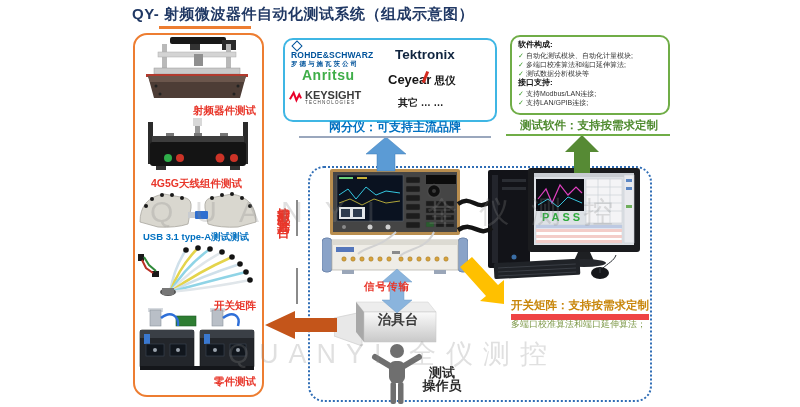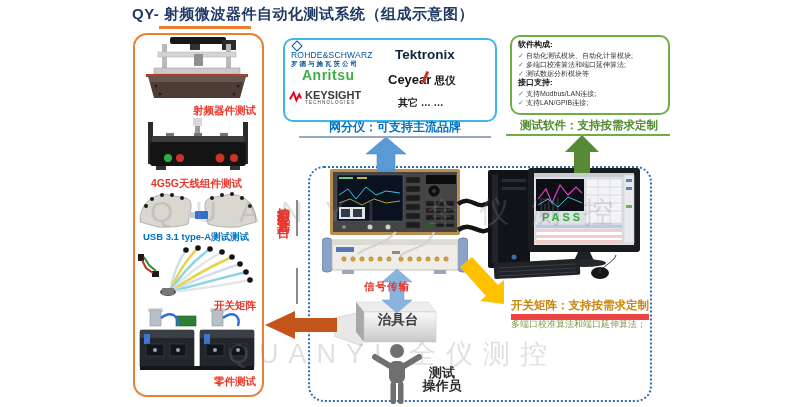--- a/index.html
+++ b/index.html
@@ -30,21 +30,21 @@
   .switch-sub{left:511px;top:318px;font-size:9px;color:#7f9a4a;z-index:3;}
   .cfg-vertical{left:274px;top:196px;height:130px;writing-mode:vertical-rl;text-orientation:upright;
                 font-size:13px;font-weight:bold;color:#e8362a;letter-spacing:3px;z-index:3;}
   .cfg-rule{width:1.5px;background:#8a8a8a;z-index:3;}
   .signal-lbl{left:336px;top:280px;font-size:10.5px;font-weight:bold;color:#e8362a;letter-spacing:1px;z-index:3;margin-left:28px;}
   .fixture-lbl{left:364px;top:311px;width:68px;text-align:center;font-size:13.5px;font-weight:bold;color:#3a3a3a;z-index:3;}
   .operator-lbl{left:418px;top:366px;width:48px;text-align:center;font-size:13px;font-weight:bold;color:#2b2b2b;line-height:13px;z-index:3;}
   
   .rs{left:291px;top:42px;color:#00539b;z-index:3;}
   .rs-d{position:absolute;left:2px;top:0px;width:6px;height:6px;border:1.5px solid #00539b;transform:rotate(45deg);}
-  .rs-1{margin-top:8px;font-size:8.5px;font-weight:normal;letter-spacing:.2px;}
+  .rs-1{margin-top:8px;font-size:8.5px;font-weight:bold;letter-spacing:.2px;}
   .rs-2{font-size:6.5px;font-weight:bold;letter-spacing:2px;}
   .tek{left:395px;top:47px;font-size:13.5px;font-weight:bold;color:#10243f;z-index:3;}
   .anr{left:302px;top:67px;font-size:14px;font-weight:bold;color:#3fae49;letter-spacing:.5px;z-index:3;}
   .cey{left:388px;top:70px;z-index:3;}
   .cey-n{font-size:13px;font-weight:bold;color:#151515;position:relative;}
   .cey-slash{position:absolute;left:36px;top:1px;width:2.5px;height:12px;background:#d42a1e;transform:rotate(22deg);}
   .cey-s{font-size:10.5px;font-weight:bold;color:#151515;margin-left:3px;}
   .key{left:289px;top:90px;display:flex;gap:3px;align-items:flex-start;z-index:3;}
   .key-1{font-size:11px;font-weight:bold;color:#3a3a3a;line-height:10px;}
   .key-2{font-size:4.5px;color:#3a3a3a;letter-spacing:1.2px;}

